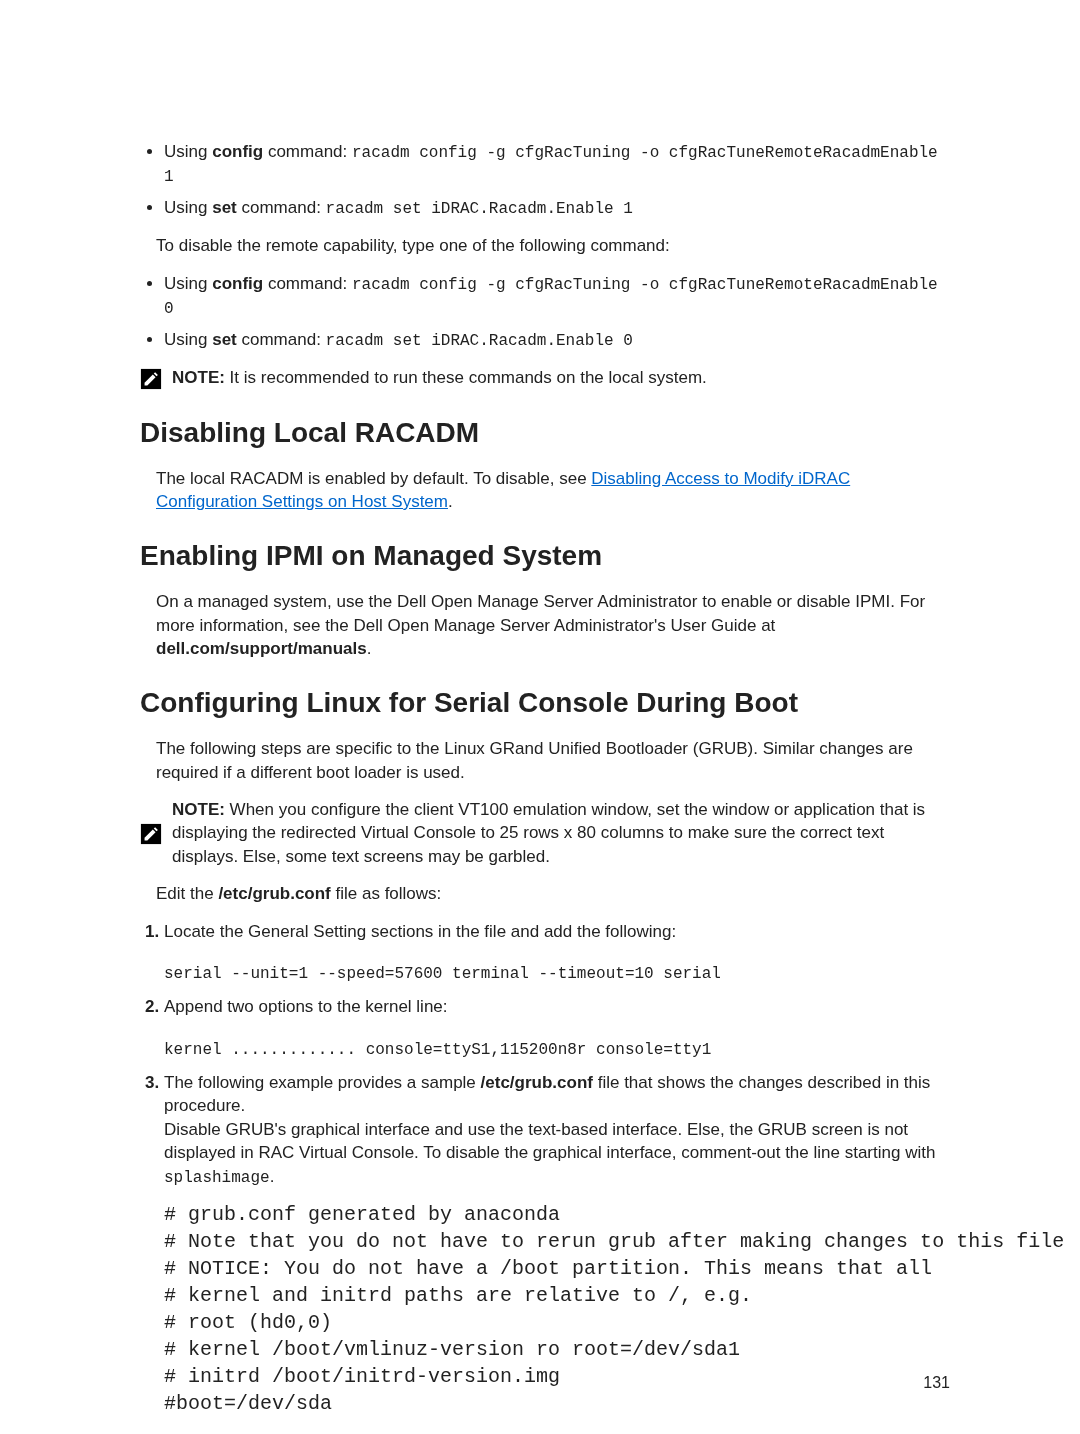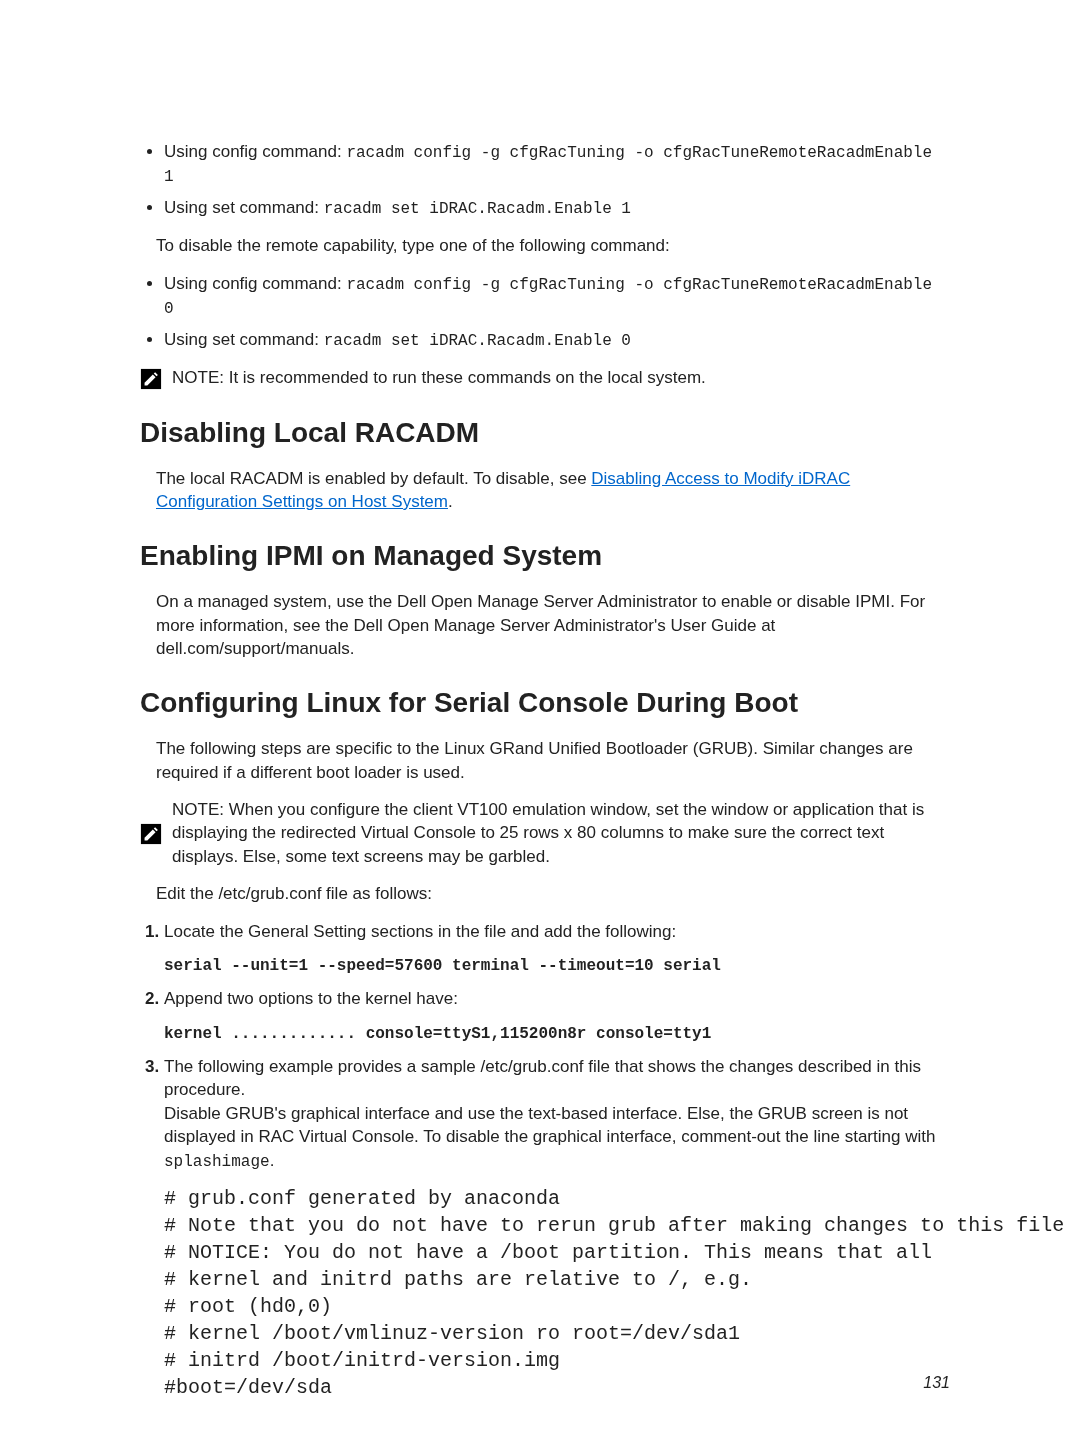--- a/index.html
+++ b/index.html
@@ -17,21 +17,21 @@
     line-height: 1.38;
     position: relative;
   }
   ul.bullets {
     margin: 0 0 14px 0;
     padding-left: 24px;
   }
   ul.bullets > li {
     margin-bottom: 8px;
   }
-  .bold { font-weight: 400; }
+  .bold { font-weight: 700; }
   .code {
     font-family: "Courier New", Courier, monospace;
     font-size: 16px;
   }
   p { margin: 0 0 14px 16px; }
   h2.section {
     font-size: 28px;
     font-weight: 700;
     margin: 24px 0 14px 0;
   }
@@ -57,38 +57,37 @@
   }
   ol.steps > li {
     margin-bottom: 10px;
   }
   ol.steps > li > div {
     font-weight: 400;
   }
   .step-code {
     font-family: "Courier New", Courier, monospace;
     font-size: 16px;
-    margin-top: 12px;
+    margin-top: 20px;
     display: block;
-    font-weight: 700;
+    font-weight: 400;
   }
   pre.block {
     font-family: "Courier New", Courier, monospace;
     font-size: 20px;
     white-space: pre;
     margin: 12px 0 0 0;
     line-height: 1.35;
     font-weight: 400;
   }
   .page-num {
     position: absolute;
     right: 130px;
     bottom: 40px;
     font-size: 16px;
-    font-style: italic;
   }
 </style>
 </head>
 <body>
 
 <ul class="bullets">
   <li>
     <span>Using </span><span class="bold">config</span><span> command: </span><span class="code">racadm config -g cfgRacTuning -o cfgRacTuneRemoteRacadmEnable 1</span>
   </li>
   <li>
@@ -145,21 +144,21 @@
 <p>
   <span>Edit the </span><span class="bold">/etc/grub.conf</span><span> file as follows:</span>
 </p>
 
 <ol class="steps">
   <li>
     <div>Locate the General Setting sections in the file and add the following:</div>
     <span class="step-code">serial --unit=1 --speed=57600 terminal --timeout=10 serial</span>
   </li>
   <li>
-    <div>Append two options to the kernel have:</div>
+    <div>Append two options to the kernel line:</div>
     <span class="step-code">kernel ............. console=ttyS1,115200n8r console=tty1</span>
   </li>
   <li>
     <div style="margin-top:10px;">
       <span>The following example provides a sample </span><span class="bold">/etc/grub.conf</span><span> file that shows the changes described in this procedure.</span>
     </div>
     <div>
       <span>Disable GRUB's graphical interface and use the text-based interface. Else, the GRUB screen is not displayed in RAC Virtual Console. To disable the graphical interface, comment-out the line starting with </span><span class="code">splashimage</span><span>.</span>
     </div>
     <pre class="block"># grub.conf generated by anaconda

